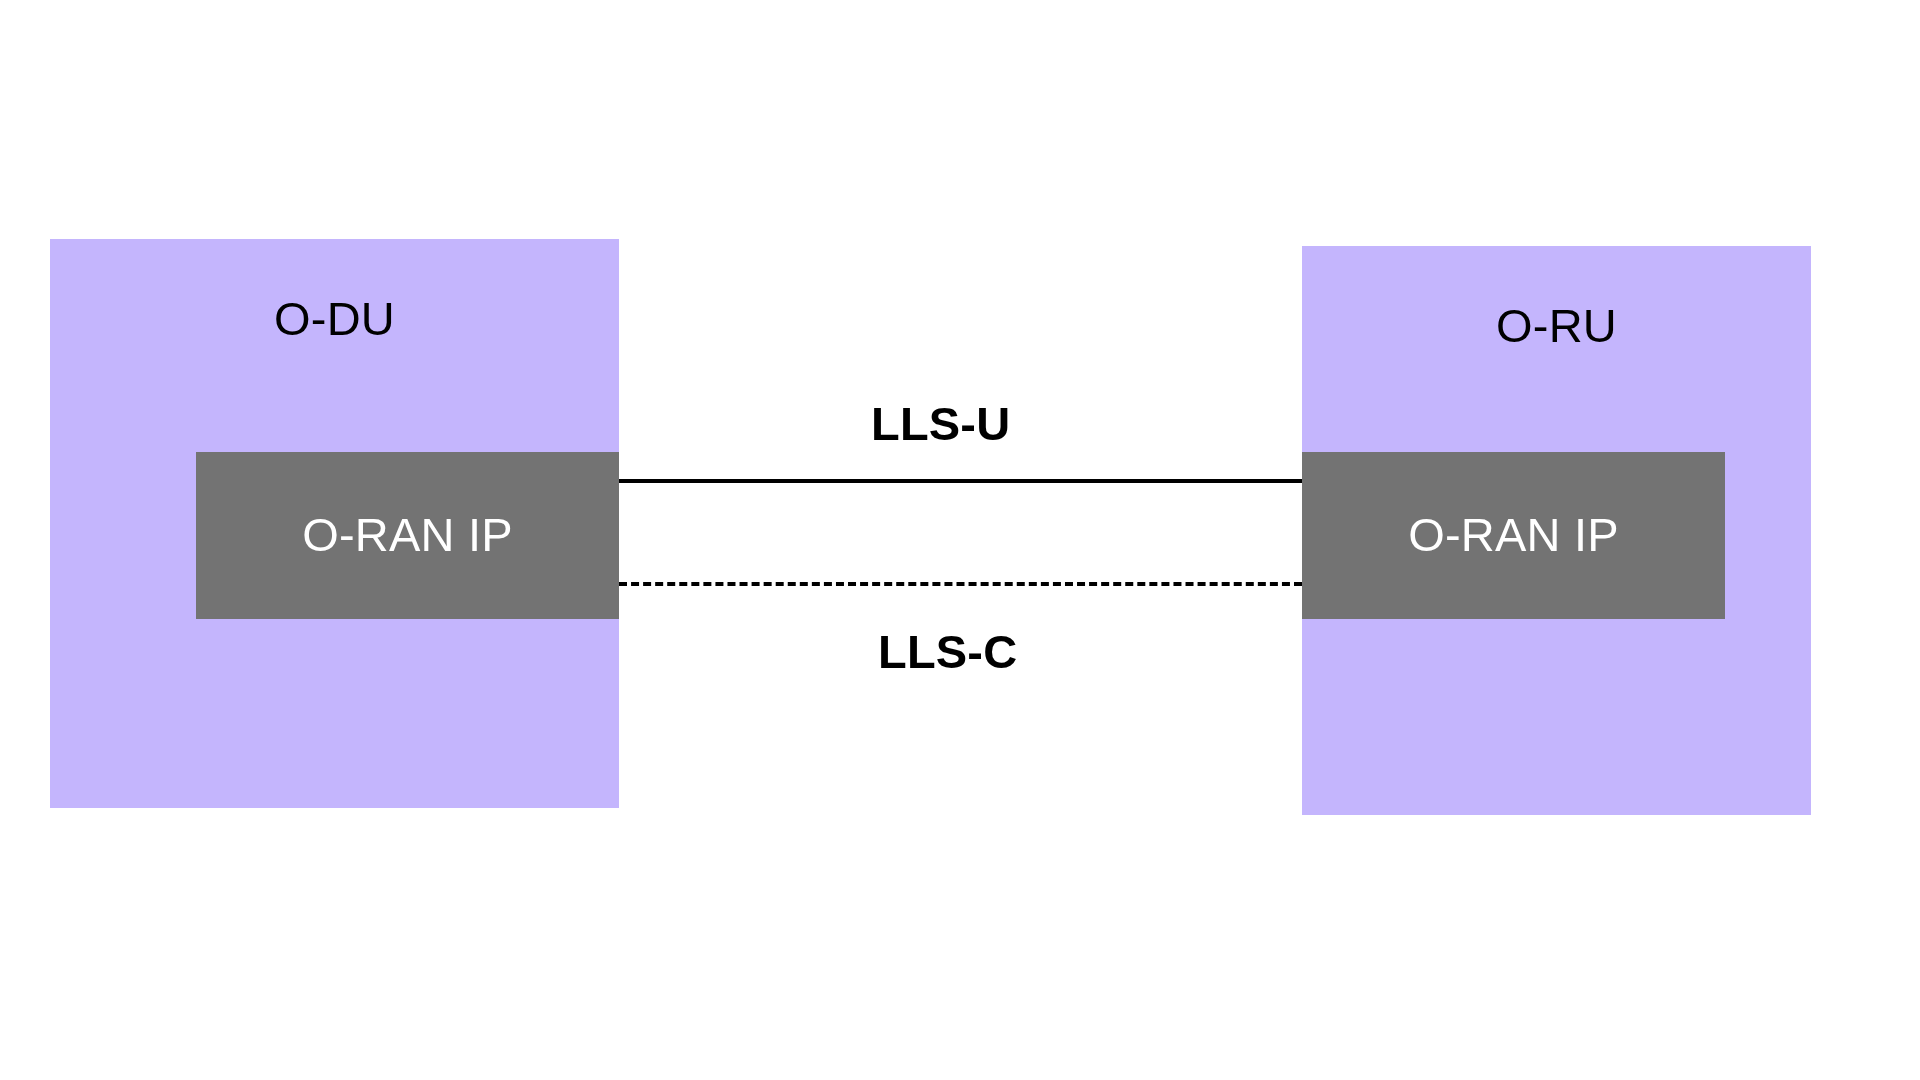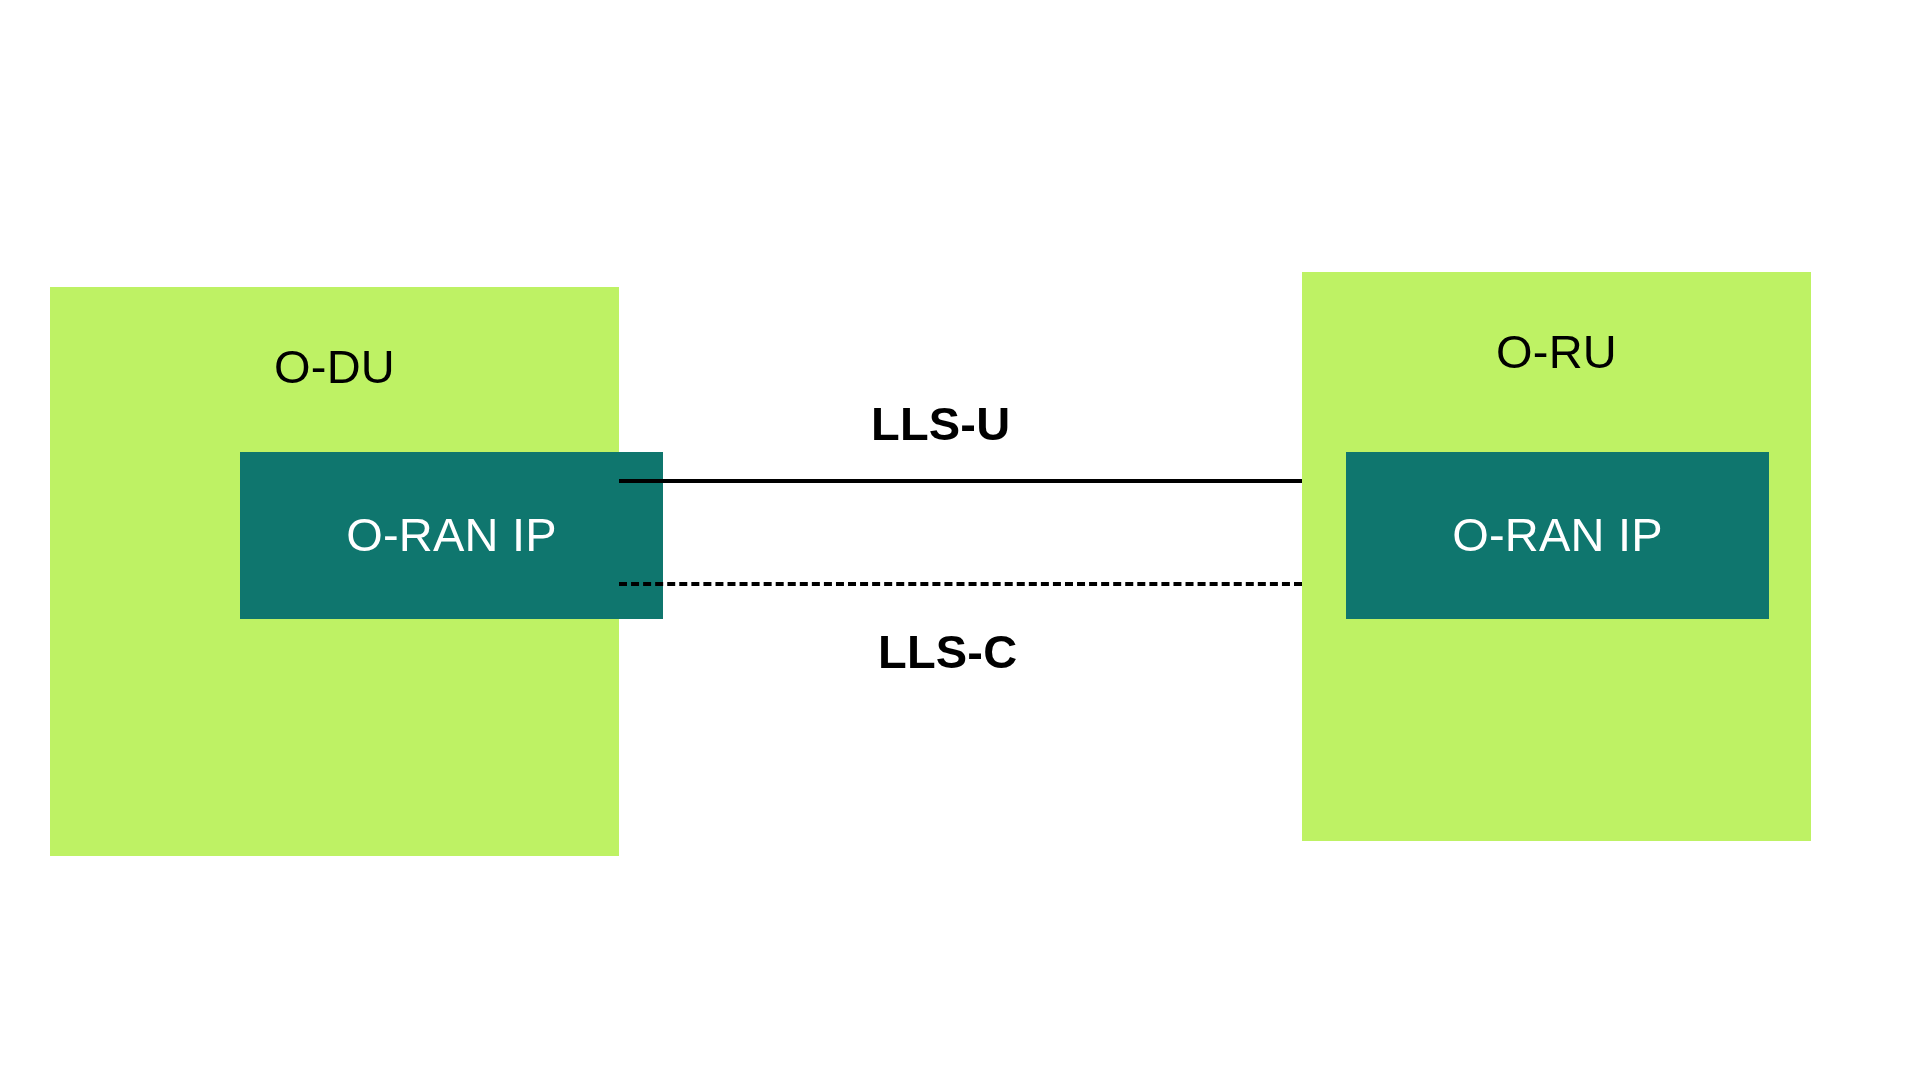--- a/index.html
+++ b/index.html
@@ -17,33 +17,32 @@
   #canvas {
     position: relative;
     width: 1920px;
     height: 1080px;
     background: #ffffff;
   }
 
   
   .node-box {
     position: absolute;
-    background: #bef264;
+    background: #c4b5fd;
     box-sizing: border-box;
-    margin-top: 48px;
   }
   #node-odu {
     left: 50px;
     top: 239px;
     width: 569px;
     height: 569px;
   }
   #node-oru {
     left: 1302px;
-    top: 224px;
+    top: 246px;
     width: 509px;
     height: 569px;
   }
 
   .node-title {
     position: absolute;
     left: 0;
     top: 56px;
     width: 100%;
     text-align: center;
@@ -51,26 +50,25 @@
     line-height: 1;
     font-weight: 400;
     color: #000000;
     letter-spacing: 0.2px;
     white-space: nowrap;
   }
 
   
   .ip-block {
     position: absolute;
-    background: #0f766e;
+    background: #737373;
     display: flex;
     align-items: center;
     justify-content: center;
     box-sizing: border-box;
-    margin-left: 44px;
   }
   #ip-block-odu {
     left: 196px;
     top: 452px;
     width: 423px;
     height: 167px;
   }
   #ip-block-oru {
     left: 1302px;
     top: 452px;

